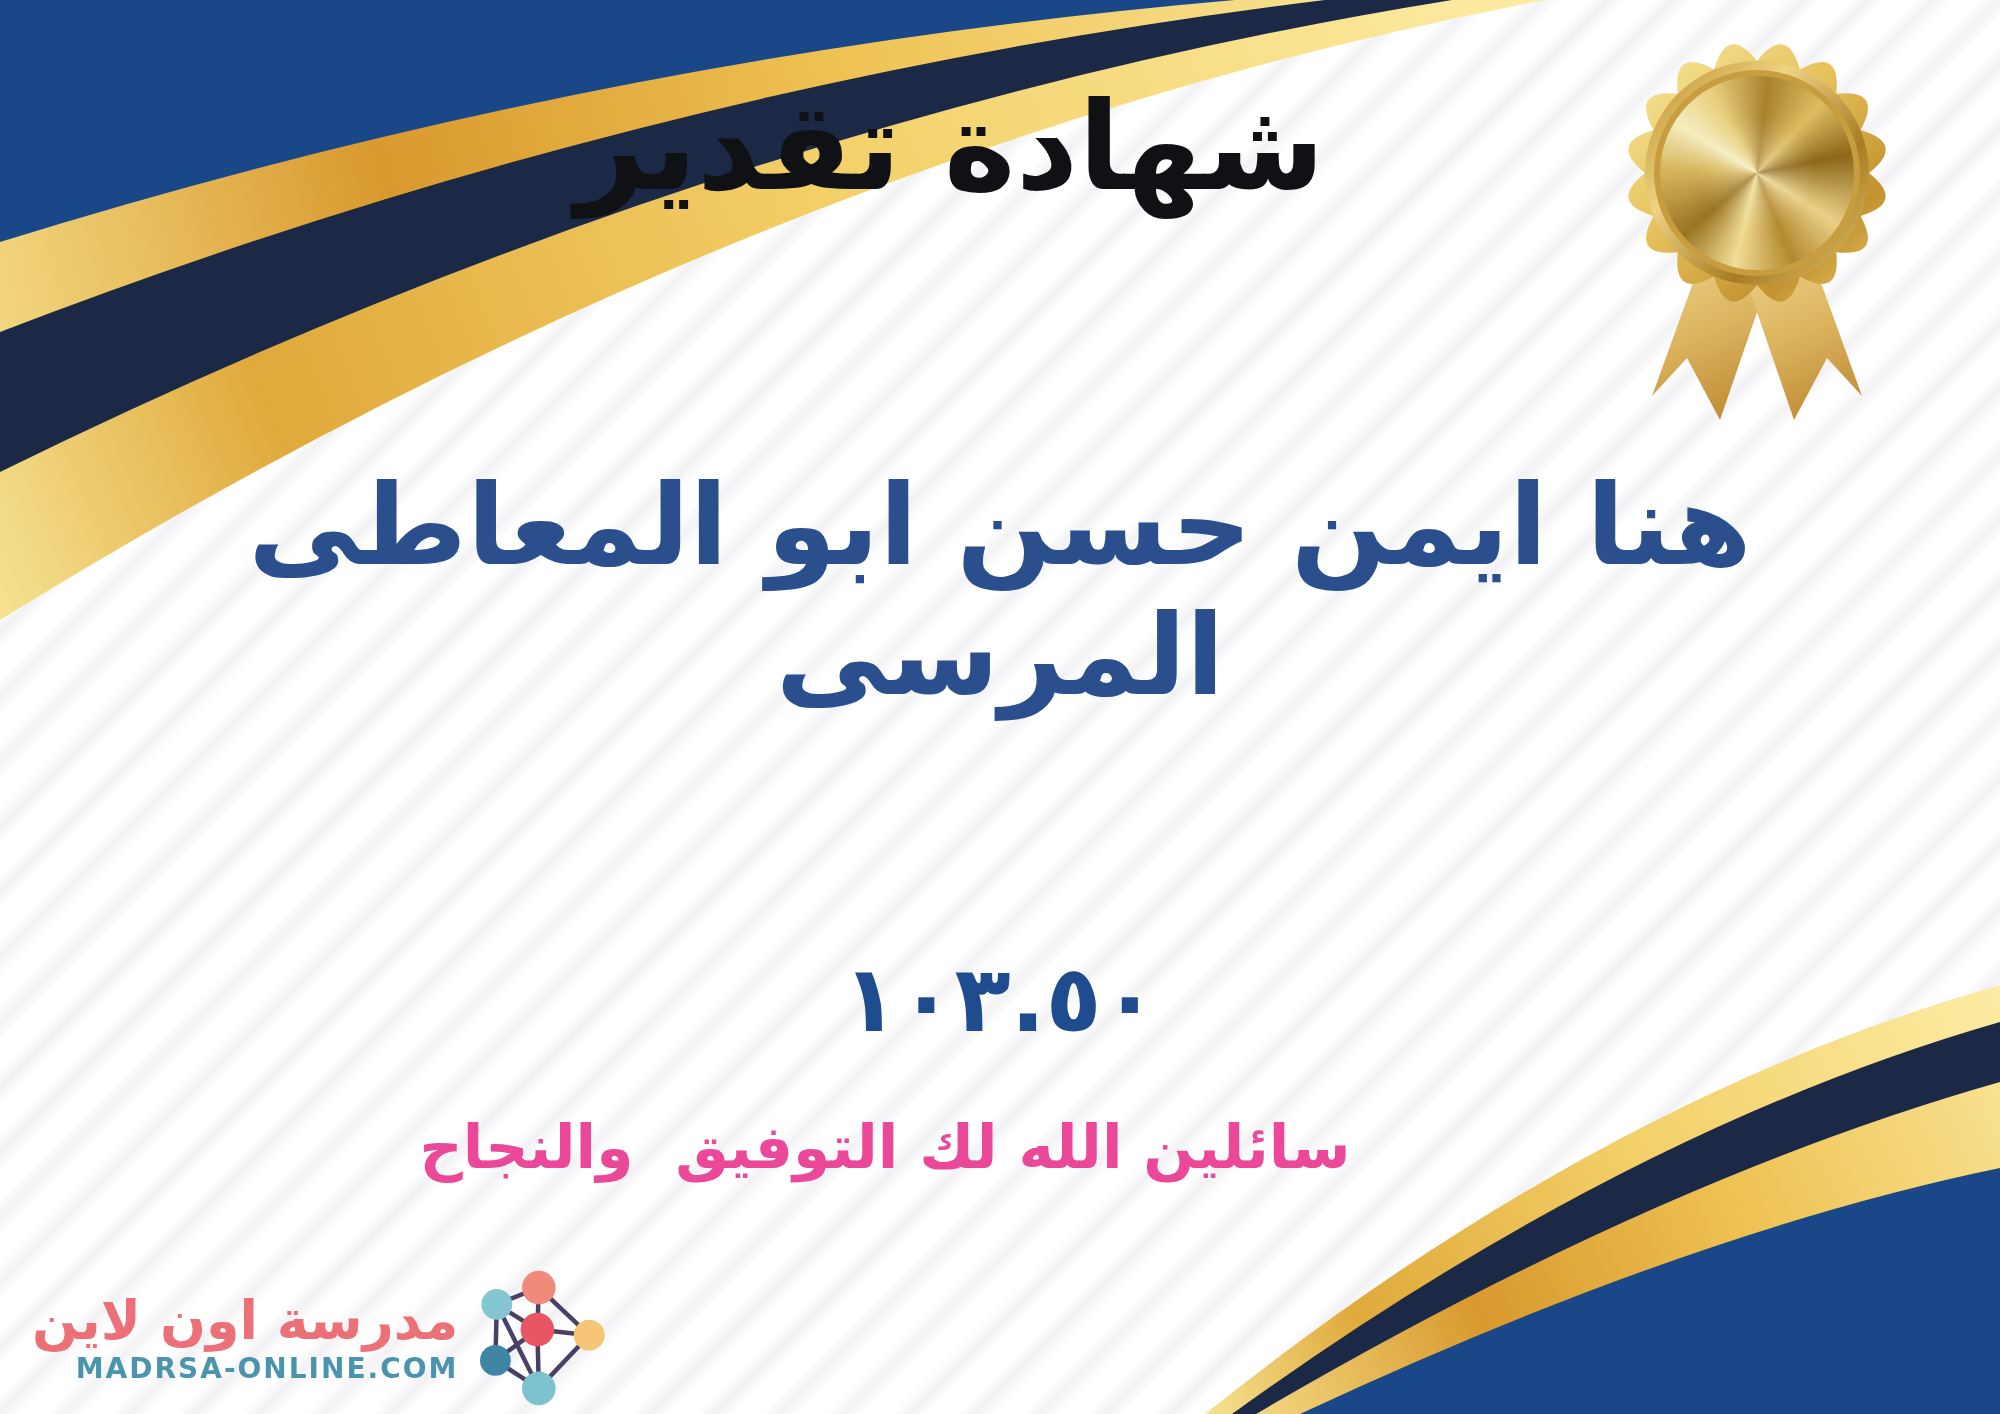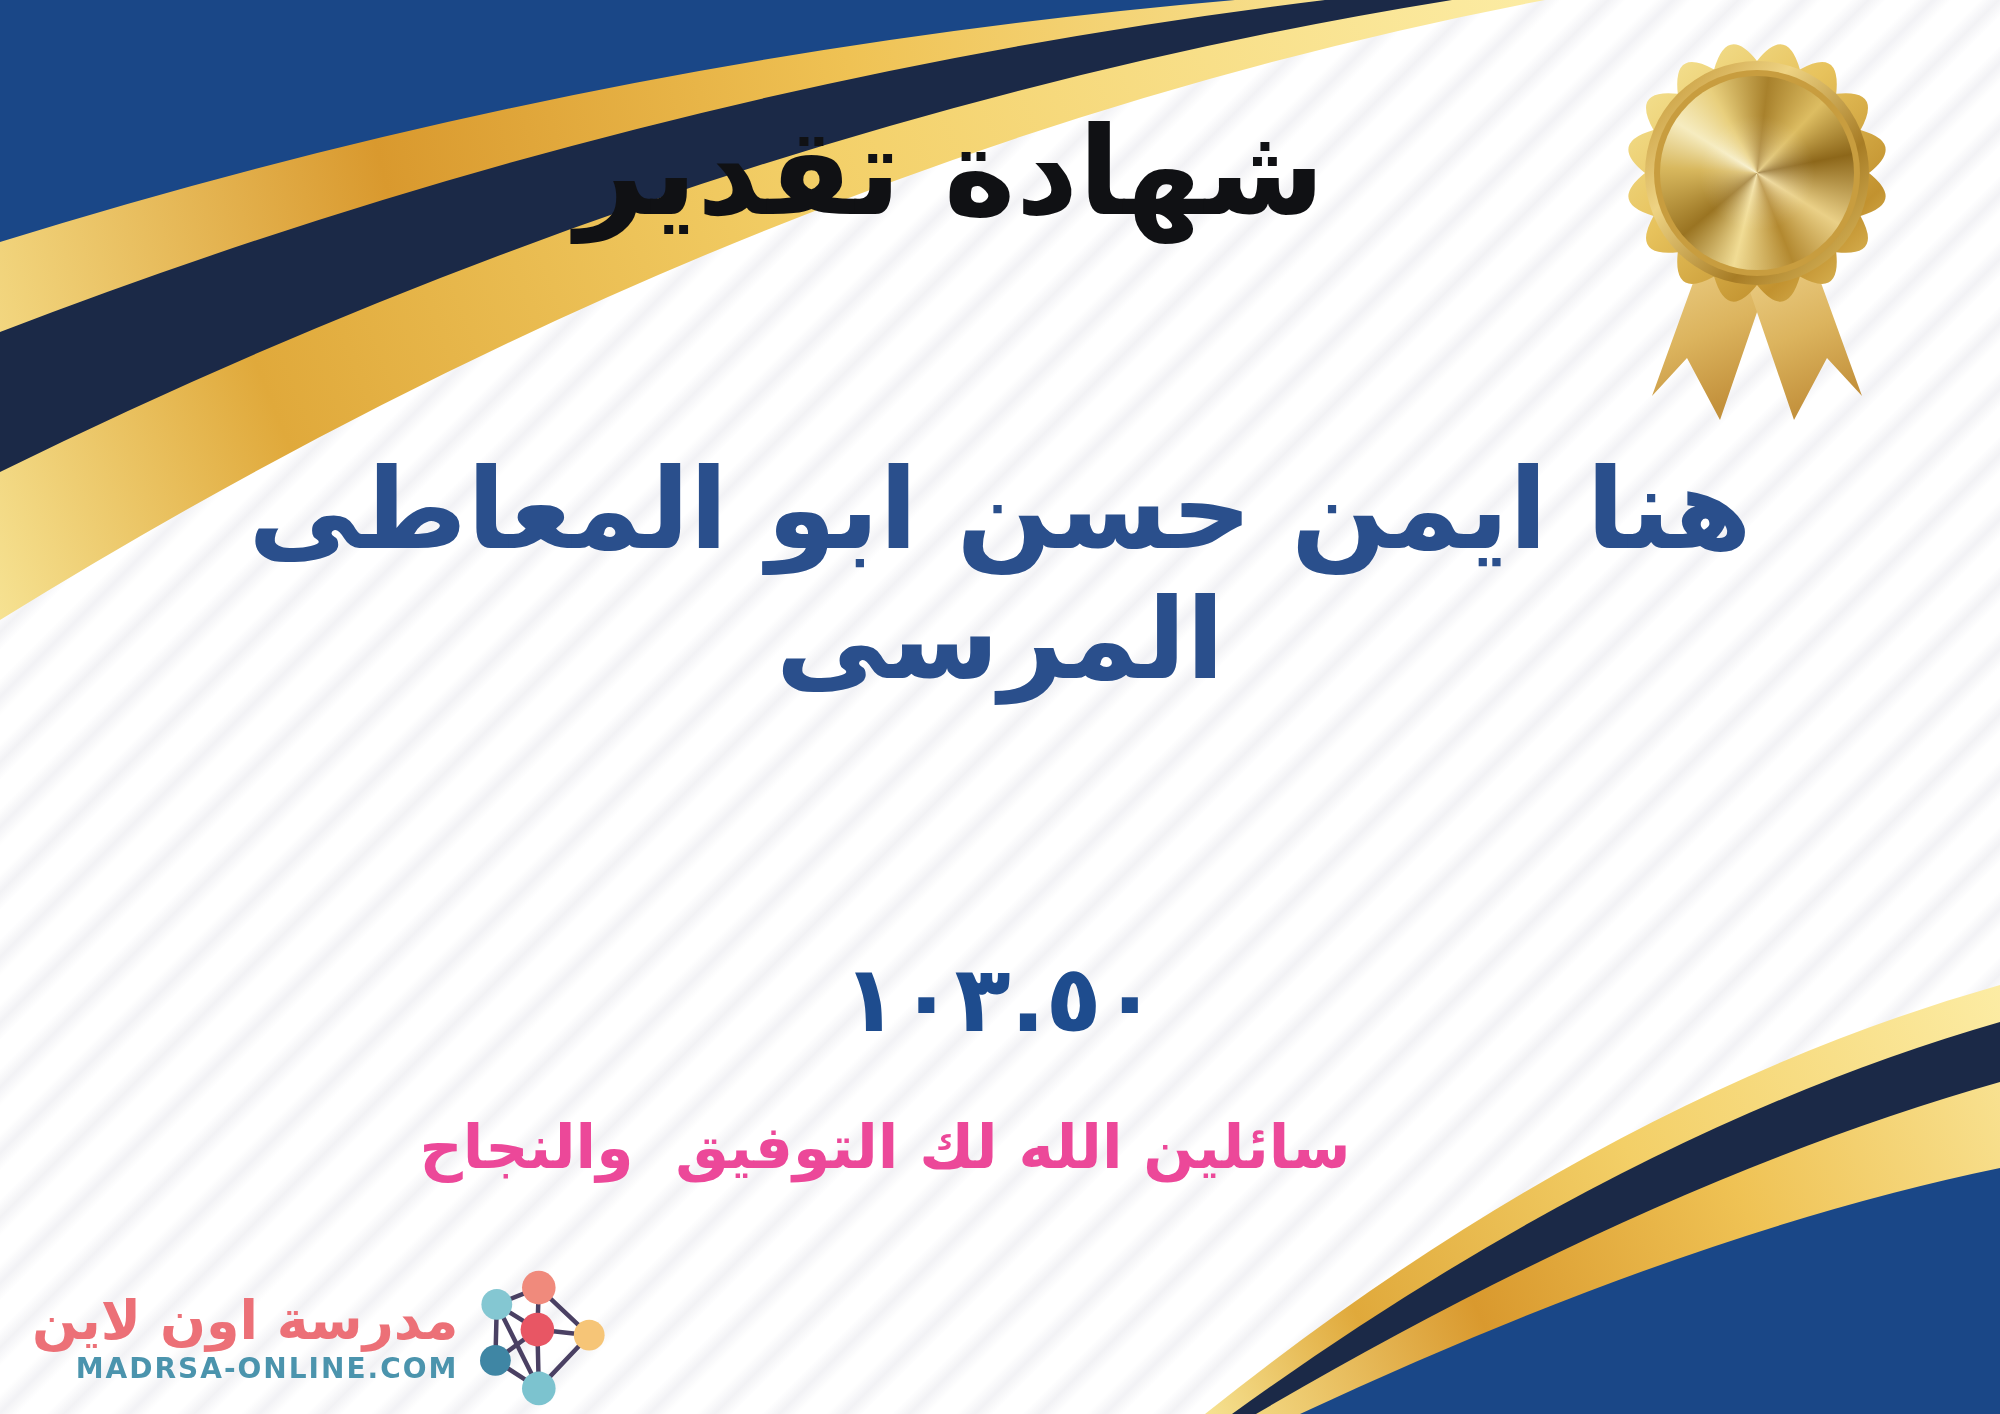--- a/index.html
+++ b/index.html
@@ -9,25 +9,25 @@
     background:#ffffff;
   }
   
   .bg-texture{
     position:absolute;inset:0;
     background:repeating-linear-gradient(135deg,#ffffff 0px,#ffffff 20px,#f2f2f5 33px,#ffffff 46px);
   }
   .deco-svg{position:absolute;inset:0;}
 
   .title{
-    position:absolute;top:101px;left:0;width:1900px;text-align:center;
+    position:absolute;top:76px;left:0;width:1900px;text-align:center;
     font-size:122px;font-weight:700;color:#101114;direction:rtl;white-space:pre-wrap;
   }
   .name{
-    position:absolute;top:444px;left:30px;width:1940px;text-align:center;
+    position:absolute;top:460px;left:30px;width:1940px;text-align:center;
     font-size:112px;font-weight:700;color:#2a4f8c;direction:rtl;white-space:pre-wrap;
   }
   .body-text{
     position:absolute;top:710px;left:25px;width:1950px;text-align:center;
     font-size:62px;font-weight:700;color:#101114;direction:rtl;line-height:116px;
     white-space:pre-wrap;
   }
   .score{
     font-size:92px;color:#1e4c8e;margin:0 55px;font-weight:700;
   }

